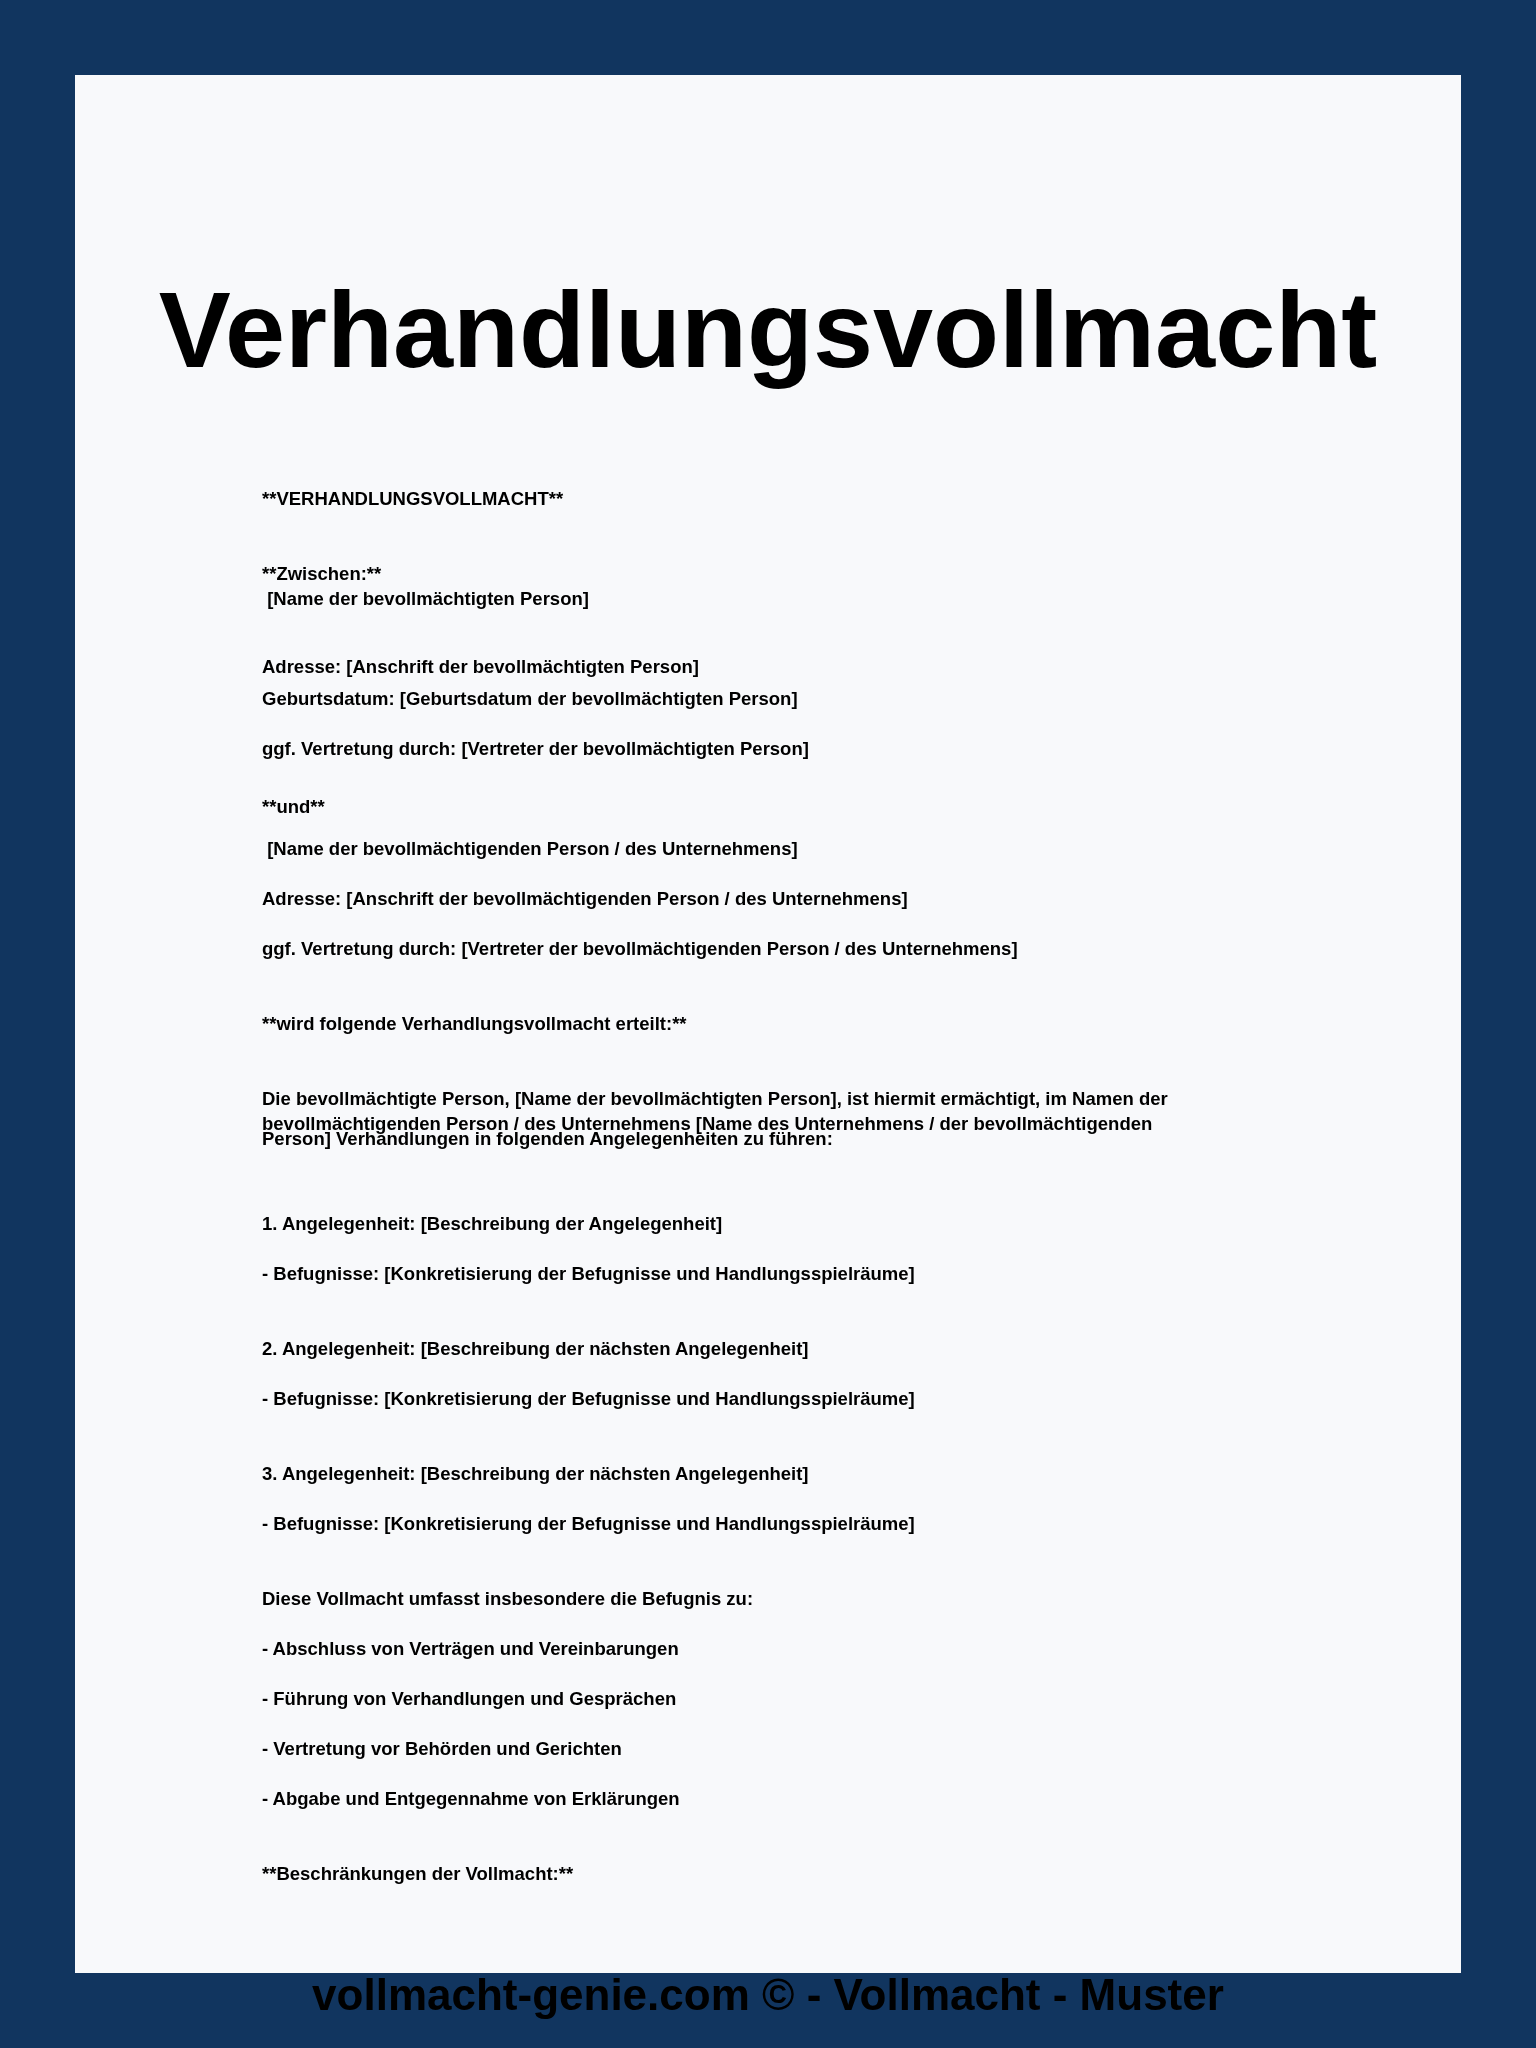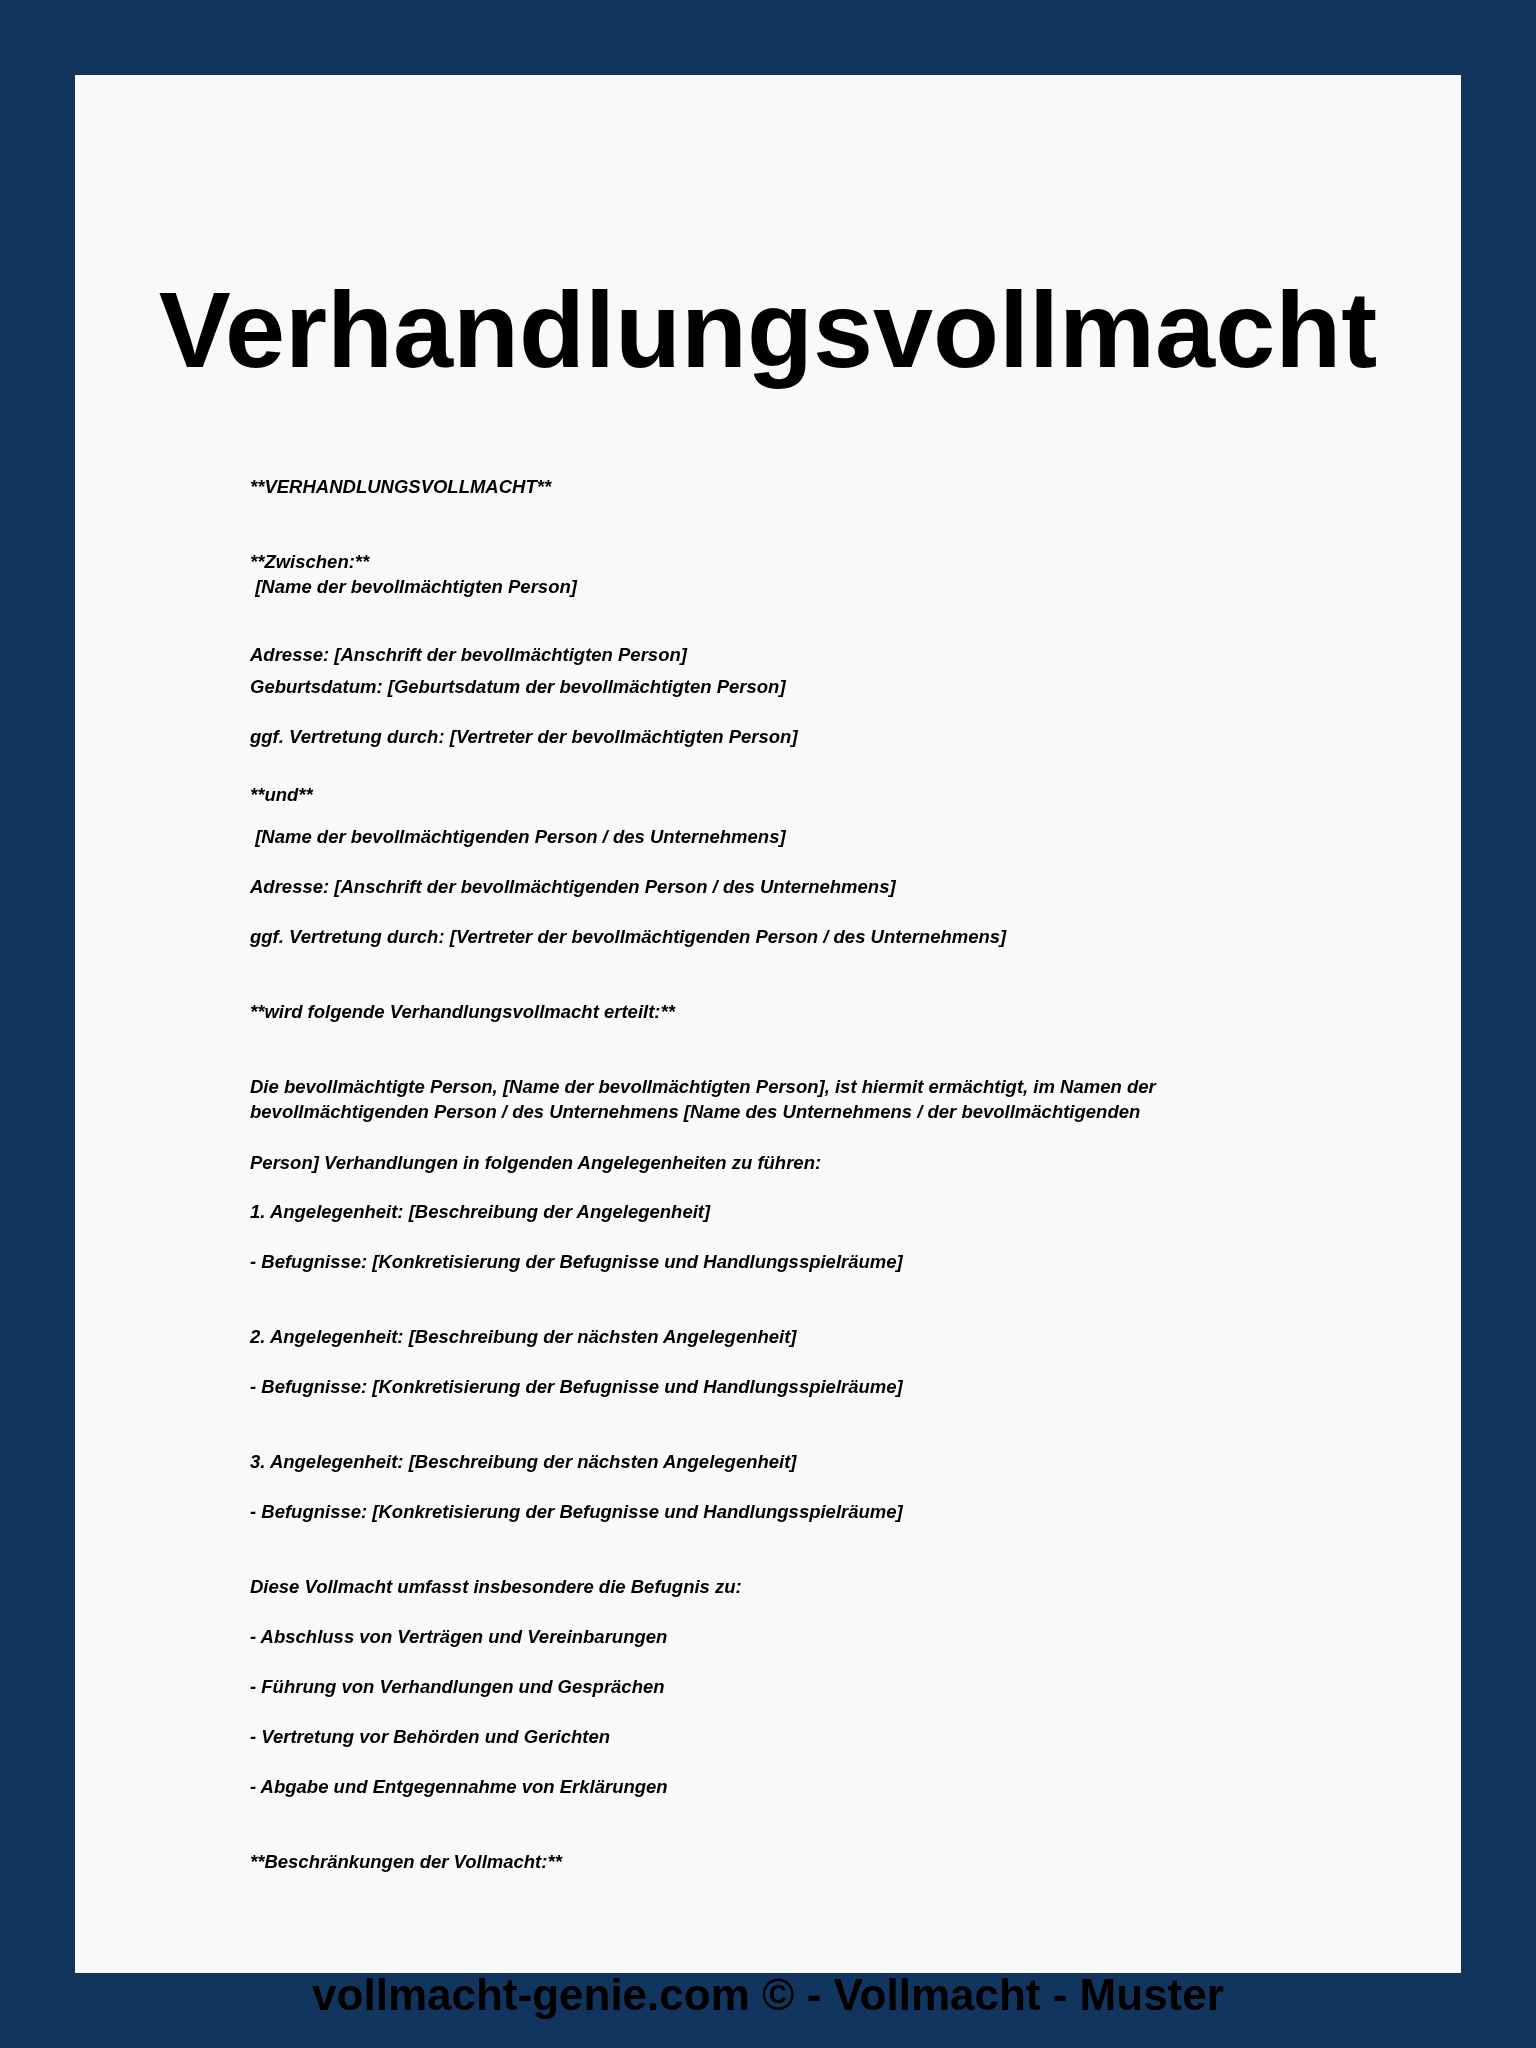--- a/index.html
+++ b/index.html
@@ -38,23 +38,22 @@
     .body {
       position: absolute;
       left: 175px;
       top: 399px;
       width: 1060px;
       font-weight: bold;
       font-size: 18.5px;
       line-height: 25px;
     }
     .body p {
-      margin: 0;
+      margin: 12px;
       white-space: pre-wrap;
-      font-style: italic;
     }
     .footer {
       position: absolute;
       left: 0;
       top: 1890px;
       width: 100%;
       text-align: center;
       font-weight: bold;
       font-size: 44px;
       line-height: 60px;
@@ -73,21 +72,21 @@
     <p style="position:absolute;top:168px;">Adresse: [Anschrift der bevollmächtigten Person]</p>
     <p style="position:absolute;top:200px;">Geburtsdatum: [Geburtsdatum der bevollmächtigten Person]</p>
     <p style="position:absolute;top:250px;">ggf. Vertretung durch: [Vertreter der bevollmächtigten Person]</p>
     <p style="position:absolute;top:308px;">**und**</p>
     <p style="position:absolute;top:350px;"> [Name der bevollmächtigenden Person / des Unternehmens]</p>
     <p style="position:absolute;top:400px;">Adresse: [Anschrift der bevollmächtigenden Person / des Unternehmens]</p>
     <p style="position:absolute;top:450px;">ggf. Vertretung durch: [Vertreter der bevollmächtigenden Person / des Unternehmens]</p>
     <p style="position:absolute;top:525px;">**wird folgende Verhandlungsvollmacht erteilt:**</p>
     <p style="position:absolute;top:600px;">Die bevollmächtigte Person, [Name der bevollmächtigten Person], ist hiermit ermächtigt, im Namen der</p>
     <p style="position:absolute;top:625px;">bevollmächtigenden Person / des Unternehmens [Name des Unternehmens / der bevollmächtigenden</p>
-    <p style="position:absolute;top:676px;">Person] Verhandlungen in folgenden Angelegenheiten zu führen:</p>
+    <p style="position:absolute;top:640px;">Person] Verhandlungen in folgenden Angelegenheiten zu führen:</p>
     <p style="position:absolute;top:725px;">1. Angelegenheit: [Beschreibung der Angelegenheit]</p>
     <p style="position:absolute;top:775px;">- Befugnisse: [Konkretisierung der Befugnisse und Handlungsspielräume]</p>
     <p style="position:absolute;top:850px;">2. Angelegenheit: [Beschreibung der nächsten Angelegenheit]</p>
     <p style="position:absolute;top:900px;">- Befugnisse: [Konkretisierung der Befugnisse und Handlungsspielräume]</p>
     <p style="position:absolute;top:975px;">3. Angelegenheit: [Beschreibung der nächsten Angelegenheit]</p>
     <p style="position:absolute;top:1025px;">- Befugnisse: [Konkretisierung der Befugnisse und Handlungsspielräume]</p>
     <p style="position:absolute;top:1100px;">Diese Vollmacht umfasst insbesondere die Befugnis zu:</p>
     <p style="position:absolute;top:1150px;">- Abschluss von Verträgen und Vereinbarungen</p>
     <p style="position:absolute;top:1200px;">- Führung von Verhandlungen und Gesprächen</p>
     <p style="position:absolute;top:1250px;">- Vertretung vor Behörden und Gerichten</p>

